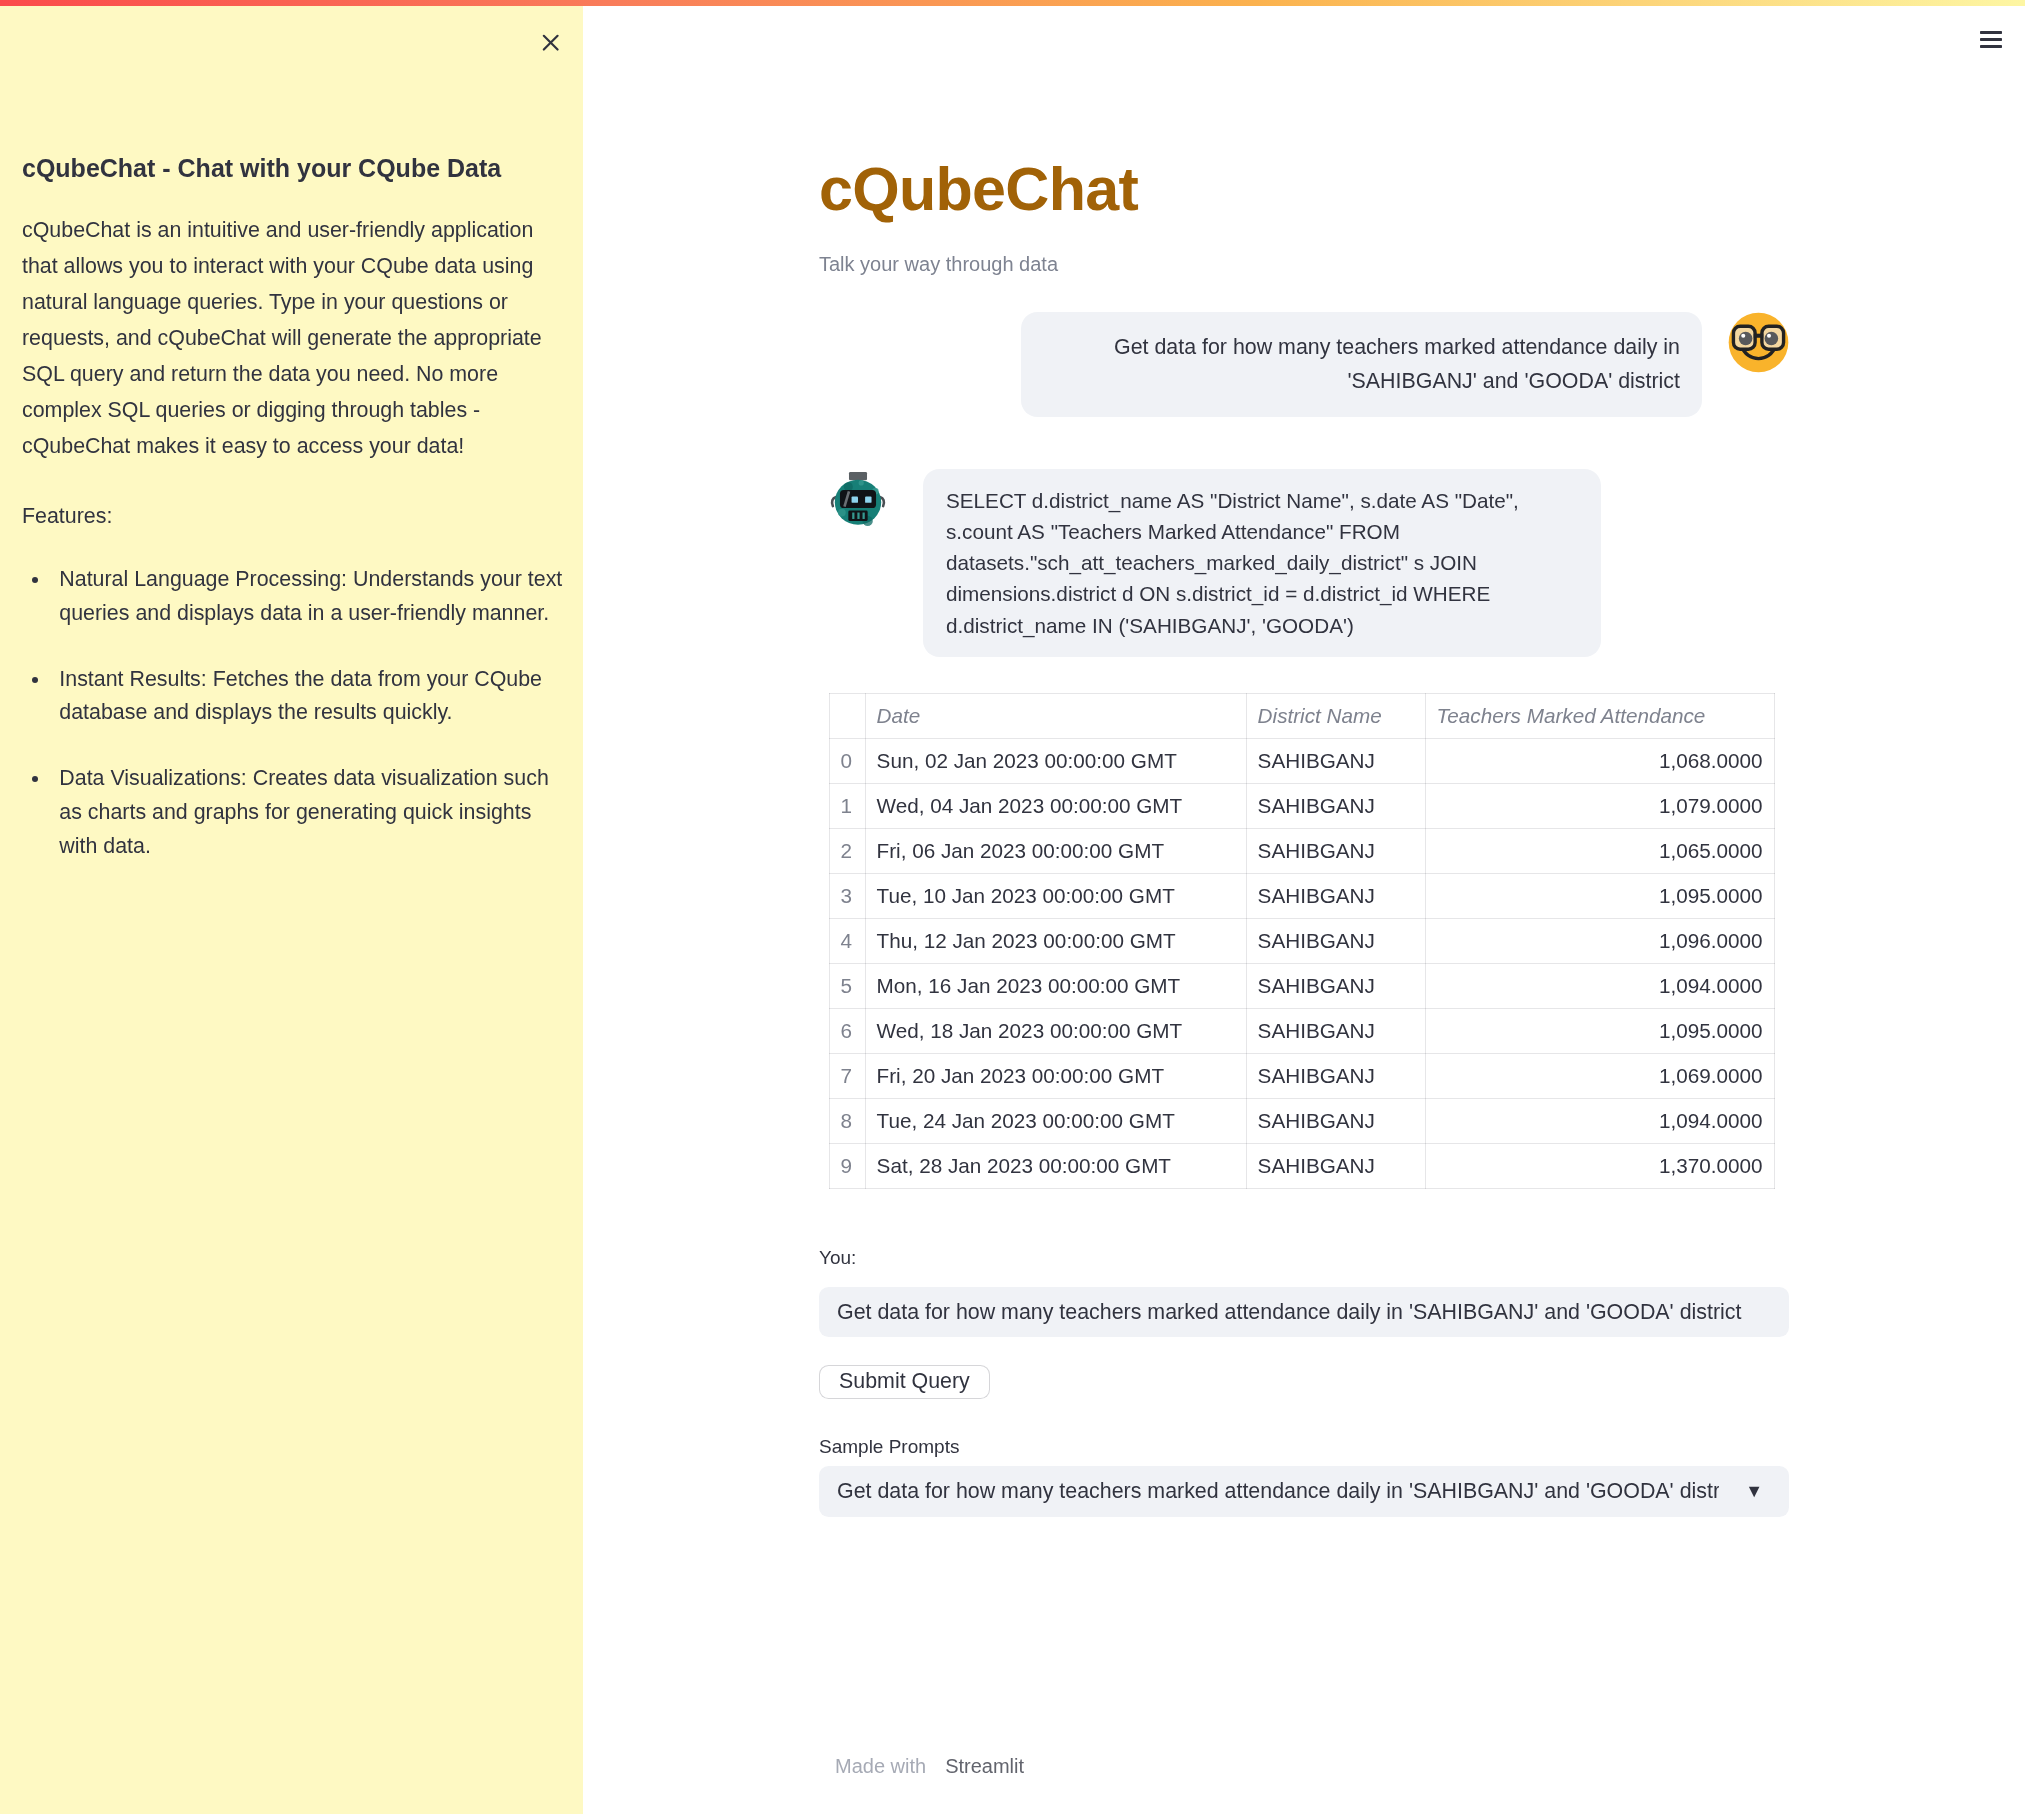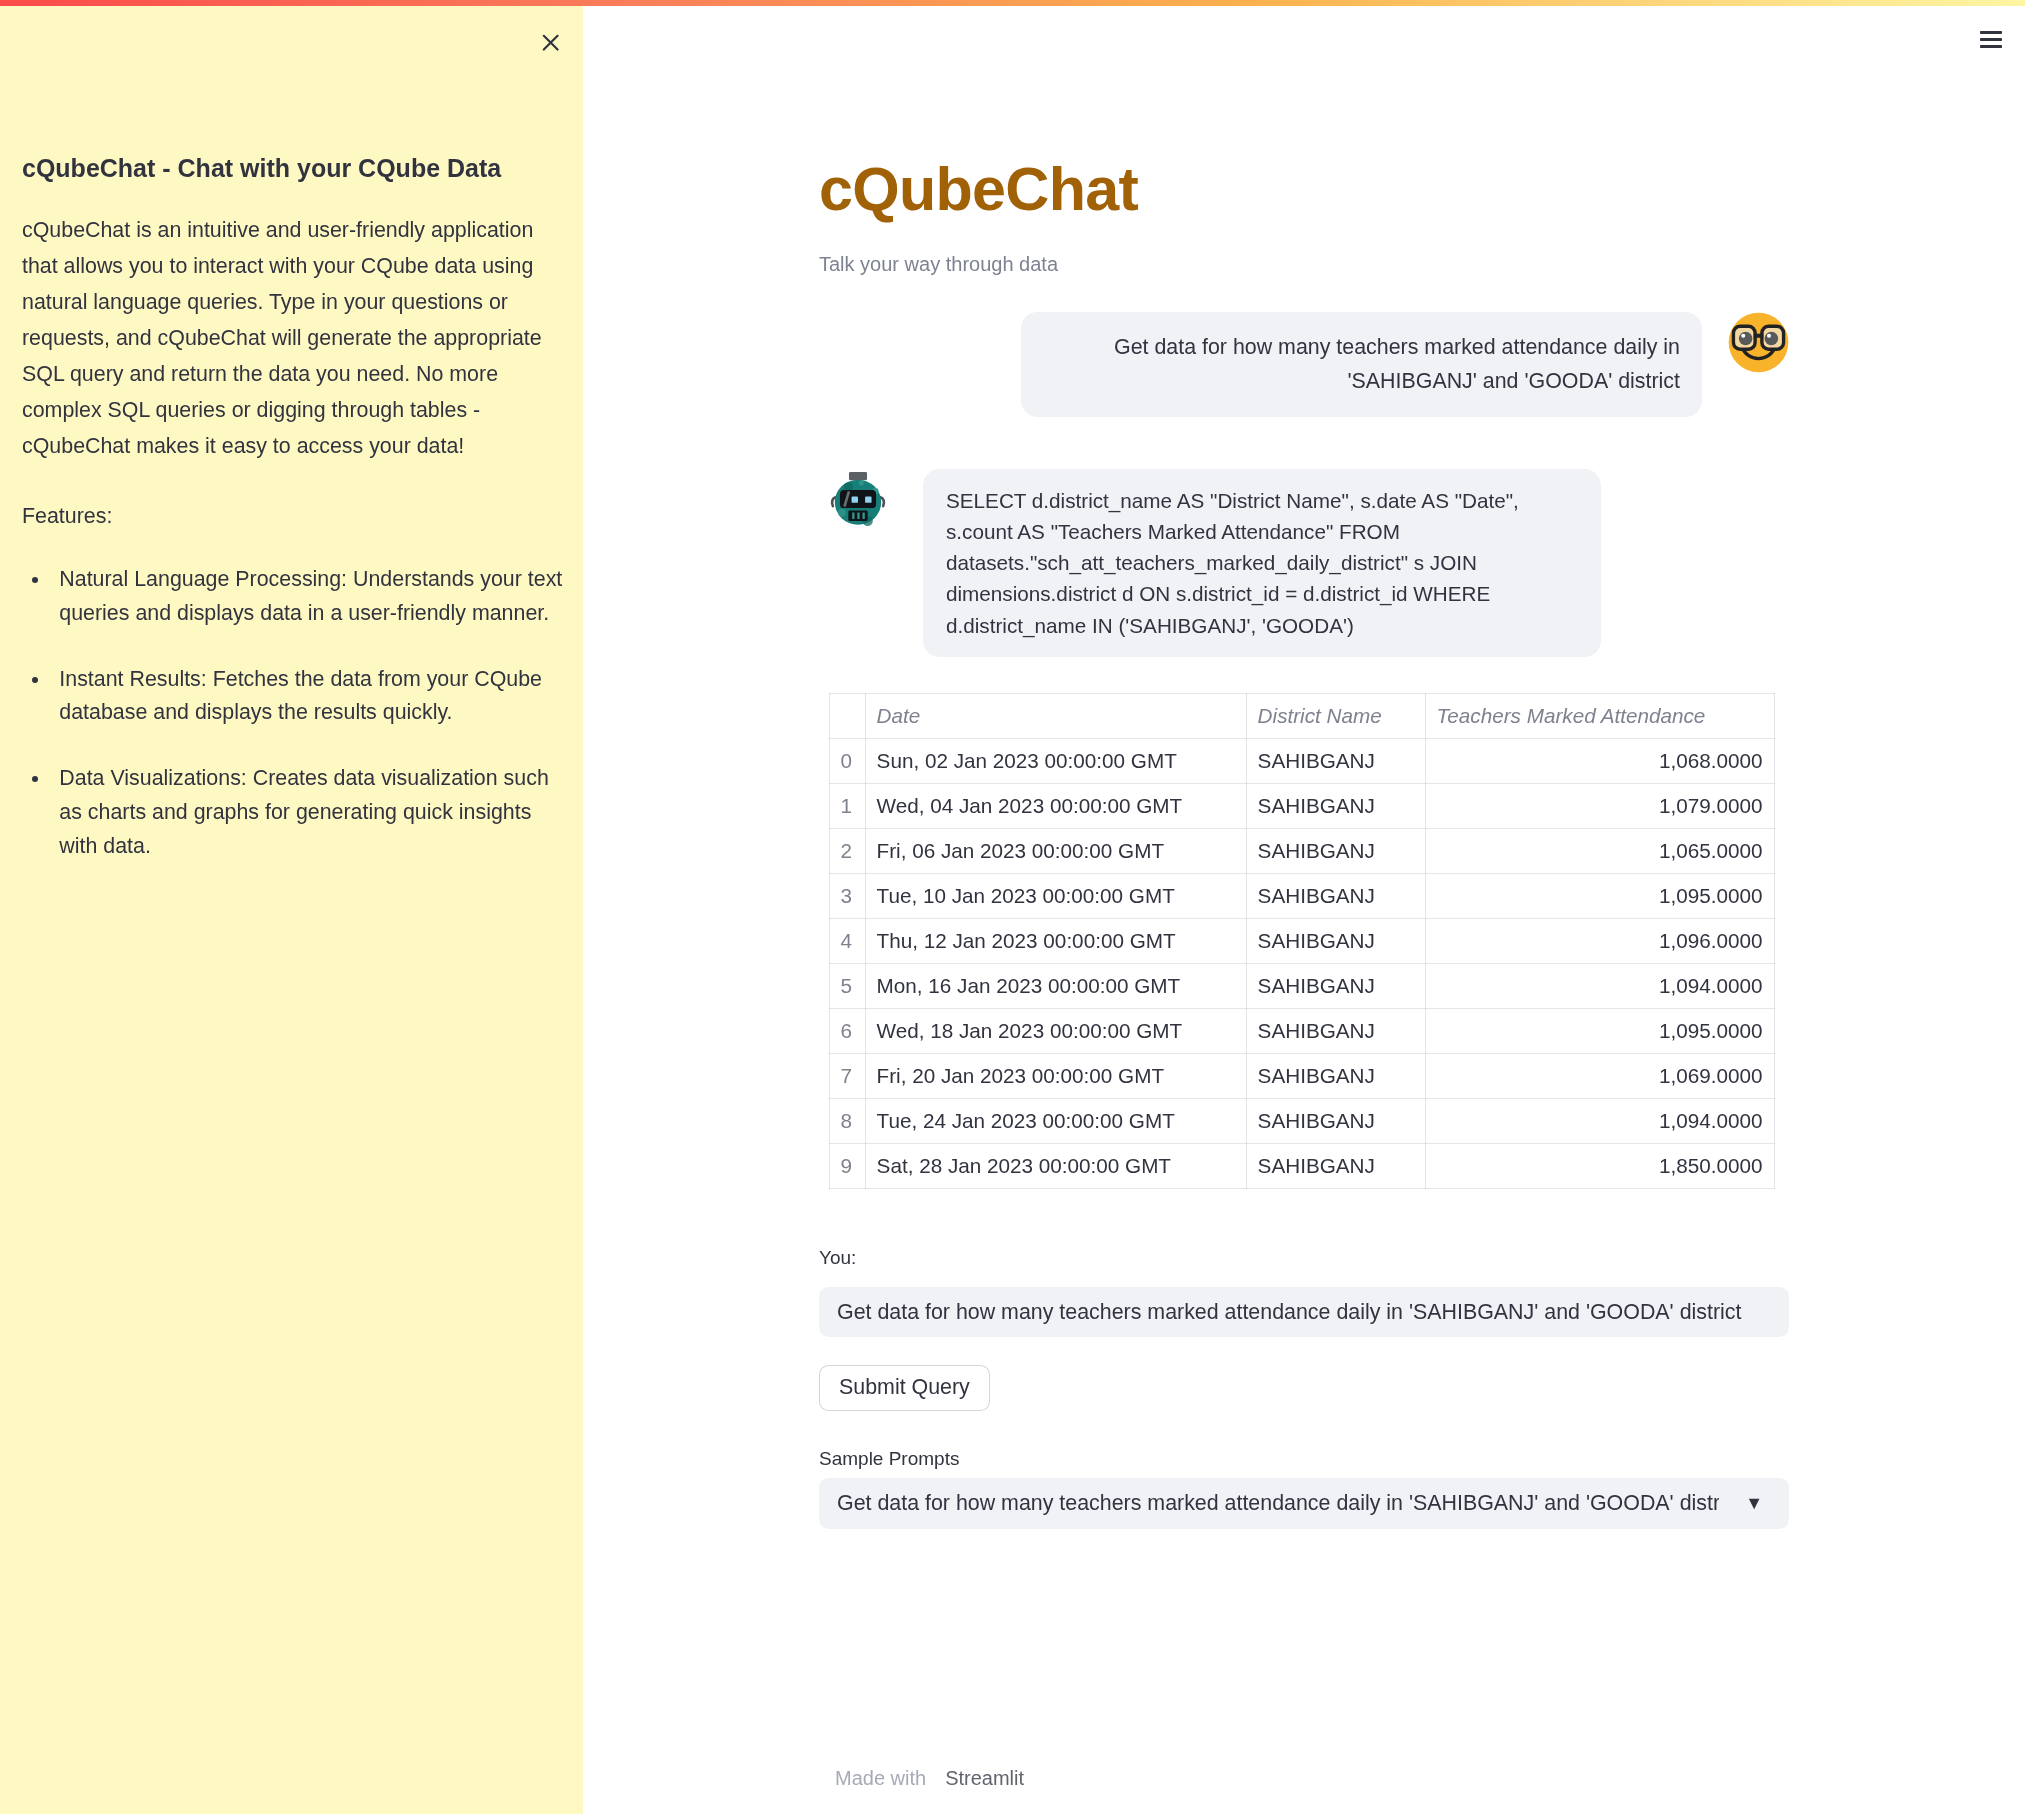--- a/index.html
+++ b/index.html
@@ -127,21 +127,21 @@
   .query-input {
     margin-top: 18px;
     width: 970px; height: 50px;
     background: #F0F2F6; border: none; border-radius: 9.6px;
     font-family: inherit; font-size: 21.4px; color: #31333F;
     padding: 0 18px;
     display: block;
   }
   .submit-btn {
     margin-top: 27.6px;
-    height: 46px; padding: 0 19px;
+    height: 34px; padding: 0 19px;
     background: #ffffff;
     border: 0.7px solid rgba(49,51,63,0.2);
     border-radius: 9.6px;
     font-family: inherit; font-size: 21.4px; color: #31333F;
     cursor: pointer;
   }
   .sample-label { margin-top: 37px; font-size: 19px; color: #31333F; }
   .dropdown {
     margin-top: 8.3px;
     width: 970px; height: 51px;
@@ -312,21 +312,21 @@
         <tr>
           <td class="idx">8</td>
           <td>Tue, 24 Jan 2023 00:00:00 GMT</td>
           <td>SAHIBGANJ</td>
           <td class="num">1,094.0000</td>
         </tr>
         <tr>
           <td class="idx">9</td>
           <td>Sat, 28 Jan 2023 00:00:00 GMT</td>
           <td>SAHIBGANJ</td>
-          <td class="num">1,850.0000</td>
+          <td class="num">1,370.0000</td>
         </tr>
       </tbody>
     </table>
 
     
     <div class="you-label">You:</div>
     <input class="query-input" type="text" value="Get data for how many teachers marked attendance daily in 'SAHIBGANJ' and 'GOODA' district" style="">
     <button class="submit-btn">Submit Query</button>
 
     <div class="sample-label">Sample Prompts</div>

